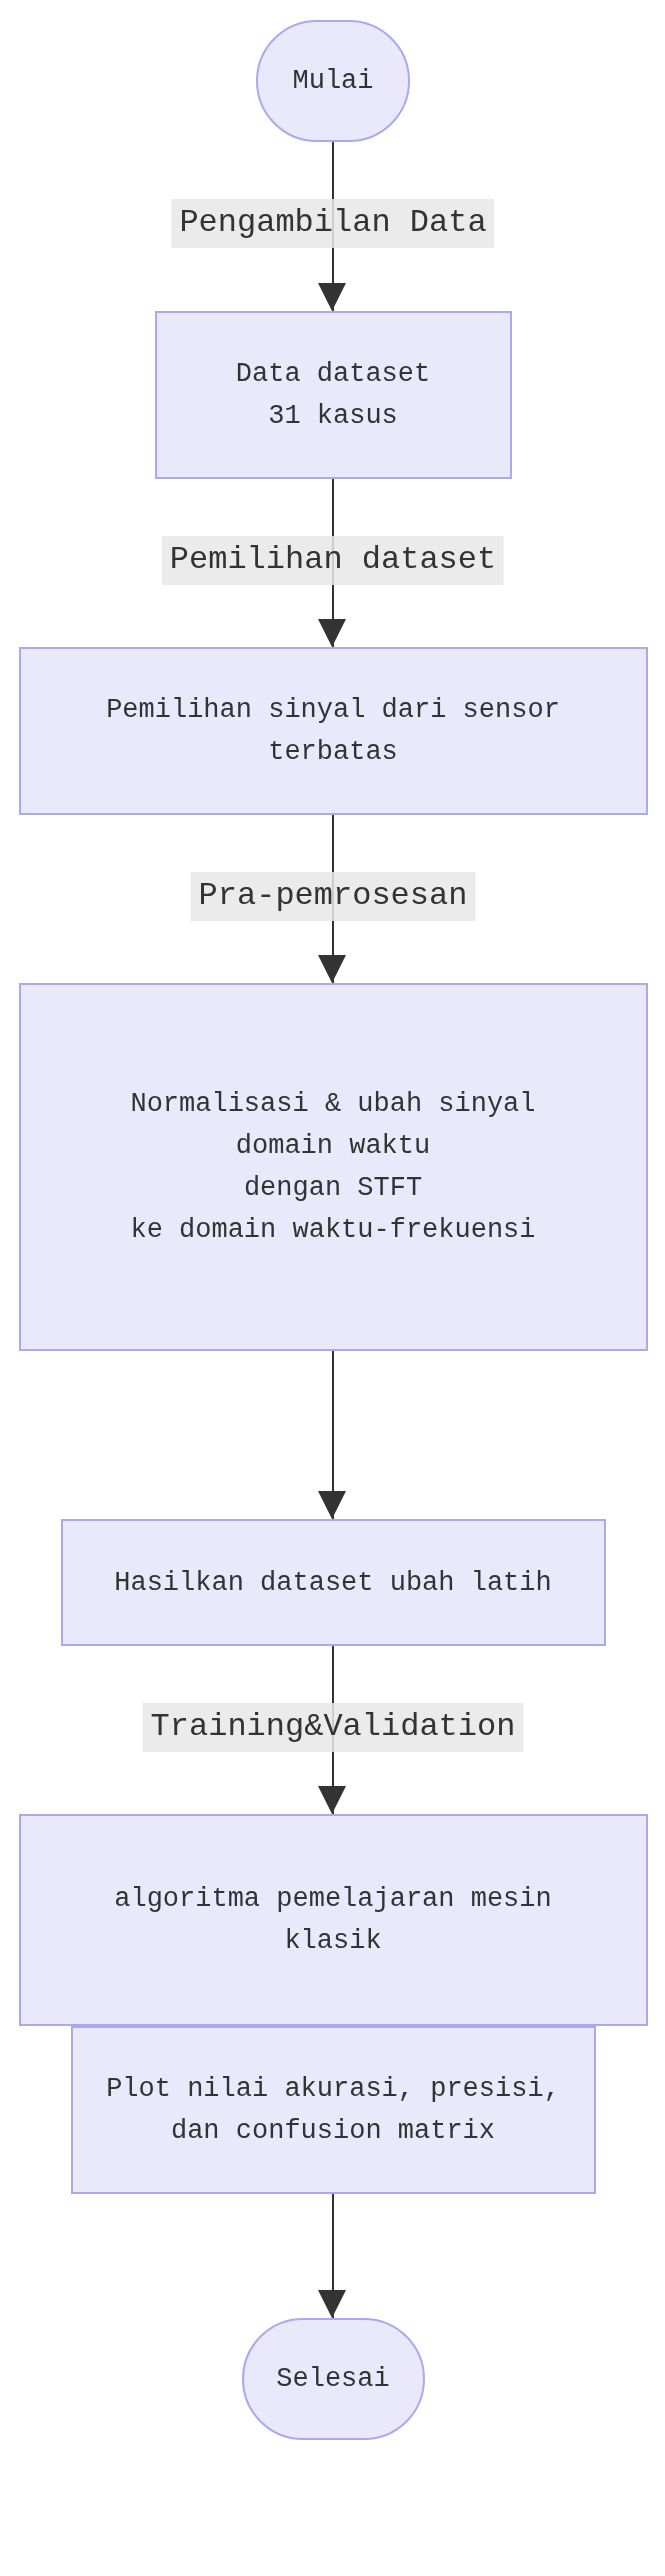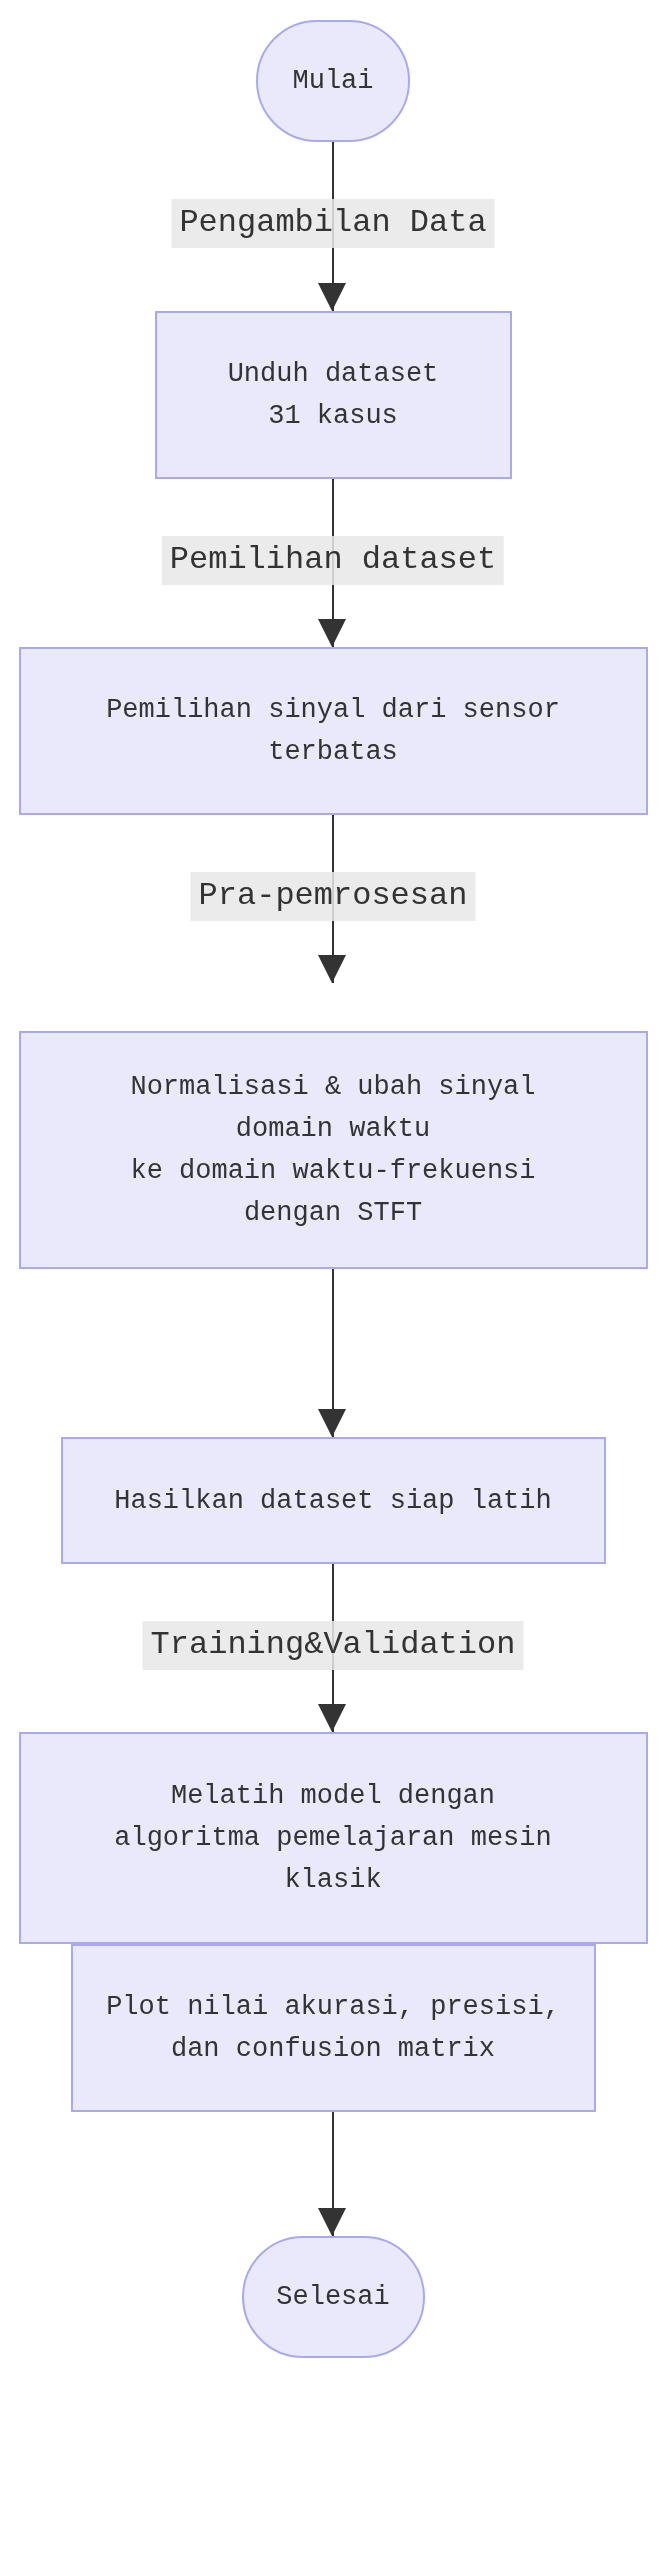--- a/index.html
+++ b/index.html
@@ -31,21 +31,21 @@
     display:flex;flex-direction:column;justify-content:center;align-items:center;
     text-align:center;
     font-size:27px;line-height:42px;
     flex:0 0 auto;
   }
   .node .line{display:block;white-space:nowrap;}
   .stadium{border-radius:670px;}
   .n-start{width:154px;height:122px;}
   .n-unduh{width:357px;height:168px;}
   .n-sinyal{width:629px;height:168px;}
-  .n-norm{width:629px;height:238px;margin-top:48px;}
+  .n-norm{width:629px;height:368px;}
   .n-hasil{width:545px;height:127px;}
   .n-melatih{width:629px;height:212px;}
   .n-plot{width:525px;height:168px;}
   .n-end{width:183px;height:122px;}
 
   .edge{
     position:relative;
     width:666px;
     flex:0 0 auto;
   }
@@ -85,21 +85,21 @@
     <span class="line">Mulai</span>
   </div>
 
   <div class="edge e1">
     <div class="edge-line"></div>
     <span class="edge-label">Pengambilan Data</span>
     <div class="arrowhead"></div>
   </div>
 
   <div class="node n-unduh">
-    <span class="line">Unduh dataset</span>
+    <span class="line">Data dataset</span>
     <span class="line">31 kasus</span>
   </div>
 
   <div class="edge e2">
     <div class="edge-line"></div>
     <span class="edge-label">Pemilihan dataset</span>
     <div class="arrowhead"></div>
   </div>
 
   <div class="node n-sinyal">
@@ -109,41 +109,40 @@
 
   <div class="edge e3">
     <div class="edge-line"></div>
     <span class="edge-label">Pra-pemrosesan</span>
     <div class="arrowhead"></div>
   </div>
 
   <div class="node n-norm">
     <span class="line">Normalisasi &amp; ubah sinyal</span>
     <span class="line">domain waktu</span>
+    <span class="line">dengan STFT</span>
     <span class="line">ke domain waktu-frekuensi</span>
-    <span class="line">dengan STFT</span>
   </div>
 
   <div class="edge e4">
     <div class="edge-line"></div>
     <div class="arrowhead"></div>
   </div>
 
   <div class="node n-hasil">
-    <span class="line">Hasilkan dataset siap latih</span>
+    <span class="line">Hasilkan dataset ubah latih</span>
   </div>
 
   <div class="edge e5">
     <div class="edge-line"></div>
     <span class="edge-label">Training&amp;Validation</span>
     <div class="arrowhead"></div>
   </div>
 
   <div class="node n-melatih">
-    <span class="line">Melatih model dengan</span>
     <span class="line">algoritma pemelajaran mesin</span>
     <span class="line">klasik</span>
   </div>
 
 
   <div class="node n-plot">
     <span class="line">Plot nilai akurasi, presisi,</span>
     <span class="line">dan confusion matrix</span>
   </div>
 

